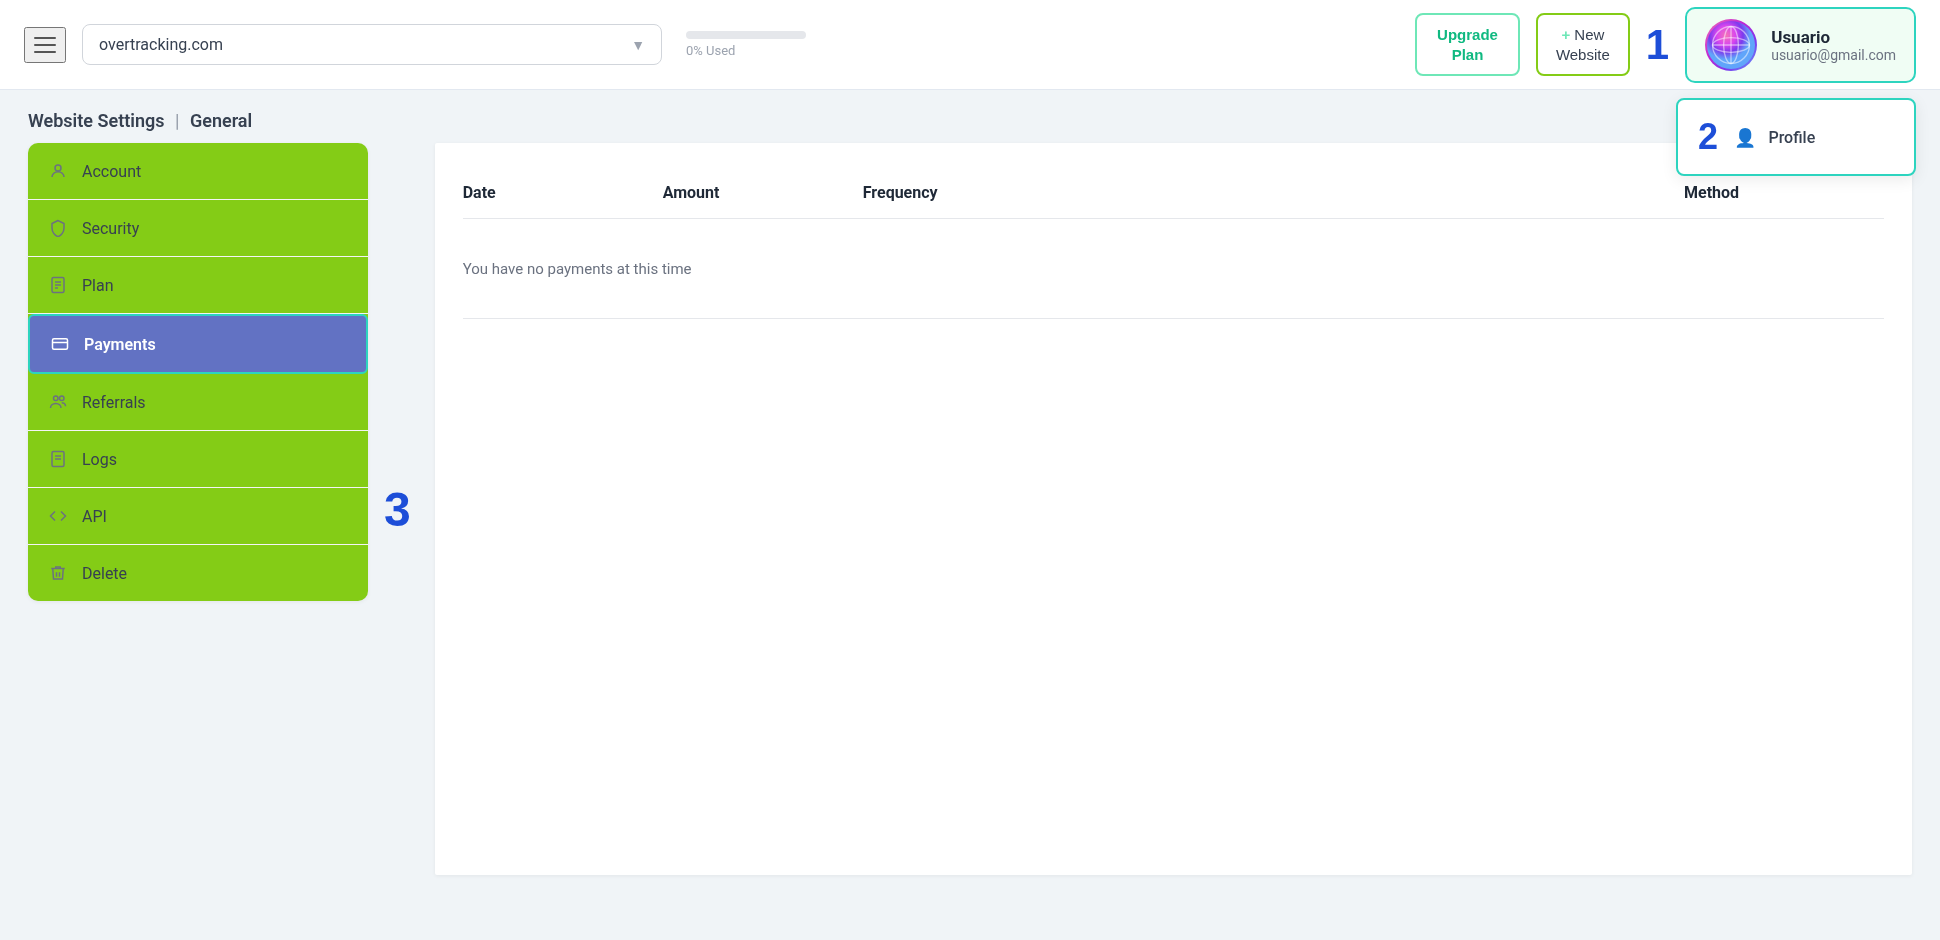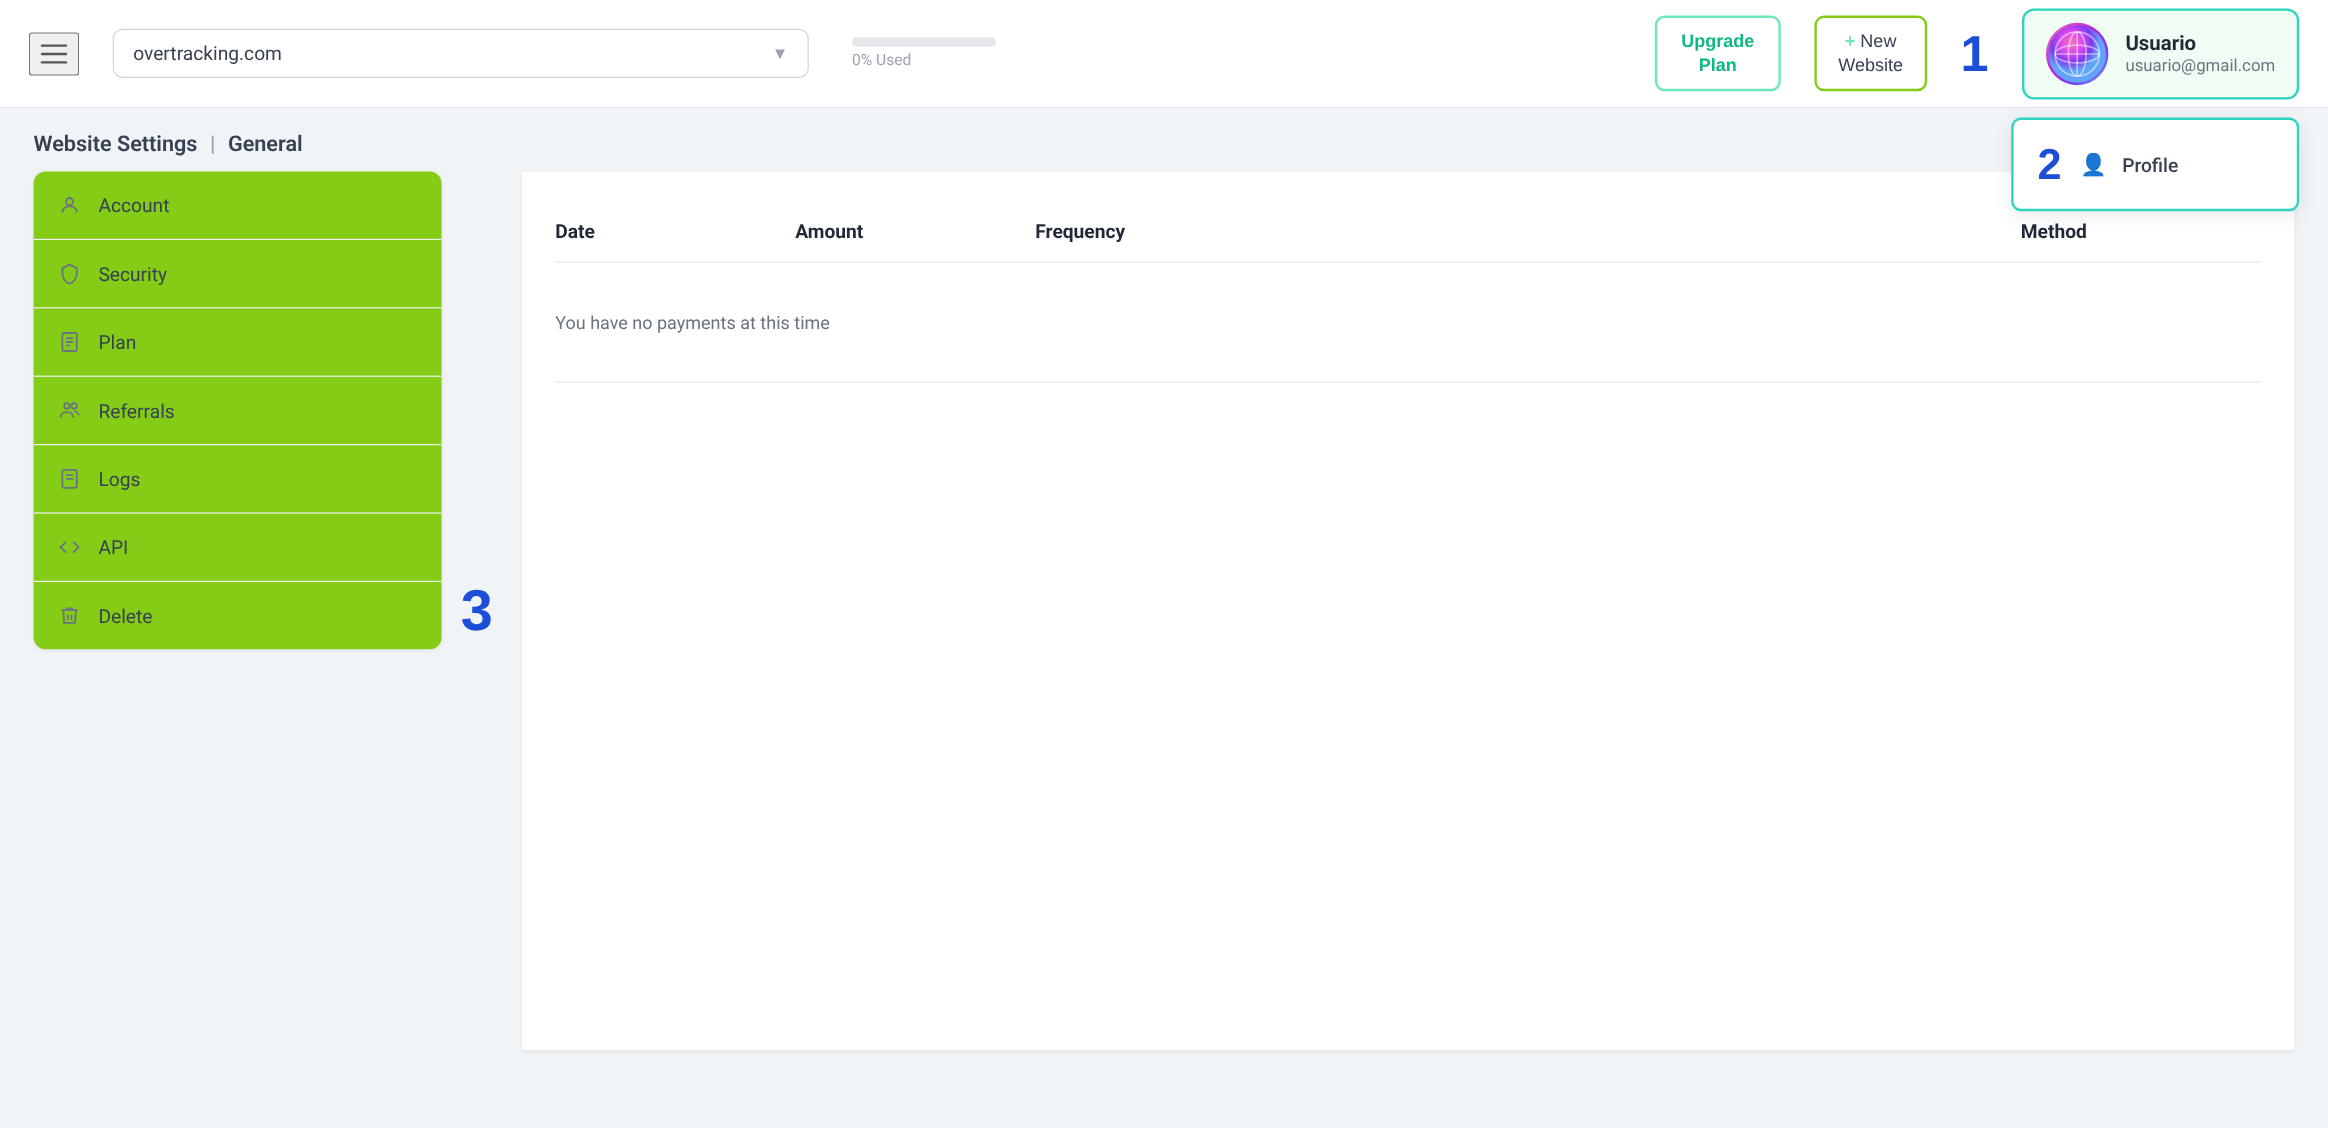--- a/index.html
+++ b/index.html
@@ -11,21 +11,21 @@
       overflow-x: hidden;
     }
 
     
     .header {
       background: #fff;
       height: 90px;
       display: flex;
       align-items: center;
       padding: 0 24px;
-      gap: 28px;
+      gap: 16px;
       border-bottom: 1px solid #e2e8f0;
       position: relative;
     }
 
     .hamburger-btn {
       display: flex;
       flex-direction: column;
       gap: 5px;
       cursor: pointer;
       padding: 8px;
@@ -445,20 +445,29 @@
             <svg width="18" height="18" viewBox="0 0 24 24" fill="none" stroke="currentColor" stroke-width="2">
               <rect x="4" y="2" width="16" height="20" rx="2"></rect>
                 <line x1="8" y1="8" x2="16" y2="8"></line>
                 <line x1="8" y1="12" x2="16" y2="12"></line>
                 <line x1="8" y1="16" x2="12" y2="16"></line>
             </svg>
           </span>
           <span>Plan</span>
         </div>
 
+        <div class="sidebar-item active">
+          <span class="sidebar-icon">
+            <svg width="18" height="18" viewBox="0 0 24 24" fill="none" stroke="currentColor" stroke-width="2">
+              <rect x="2" y="5" width="20" height="14" rx="2"></rect>
+                <line x1="2" y1="10" x2="22" y2="10"></line>
+            </svg>
+          </span>
+          <span>Payments</span>
+        </div>
 
         <div class="sidebar-item">
           <span class="sidebar-icon">
             <svg width="18" height="18" viewBox="0 0 24 24" fill="none" stroke="currentColor" stroke-width="2">
               <circle cx="9" cy="7" r="3"></circle>
                 <path d="M2 20c0-3.3 2.7-6 7-6s7 2.7 7 6"></path>
               <circle cx="17" cy="7" r="3"></circle>
                 <path d="M17 13c2.5 0 5 1.8 5 4.5"></path>
             </svg>
           </span>

